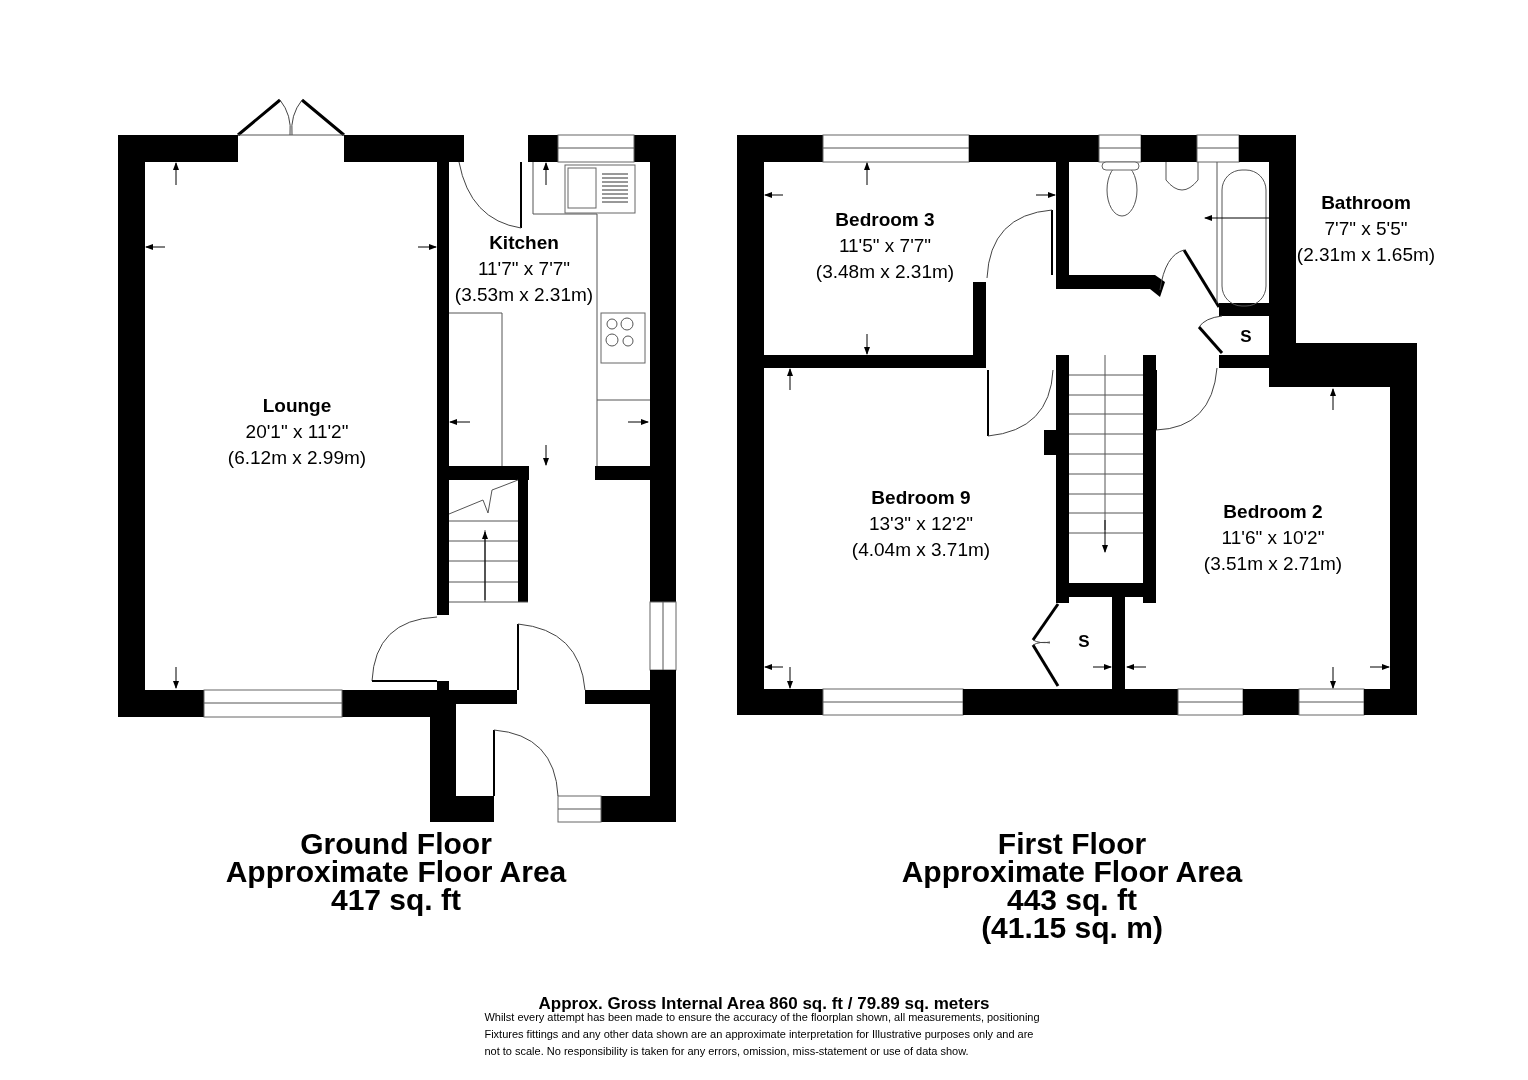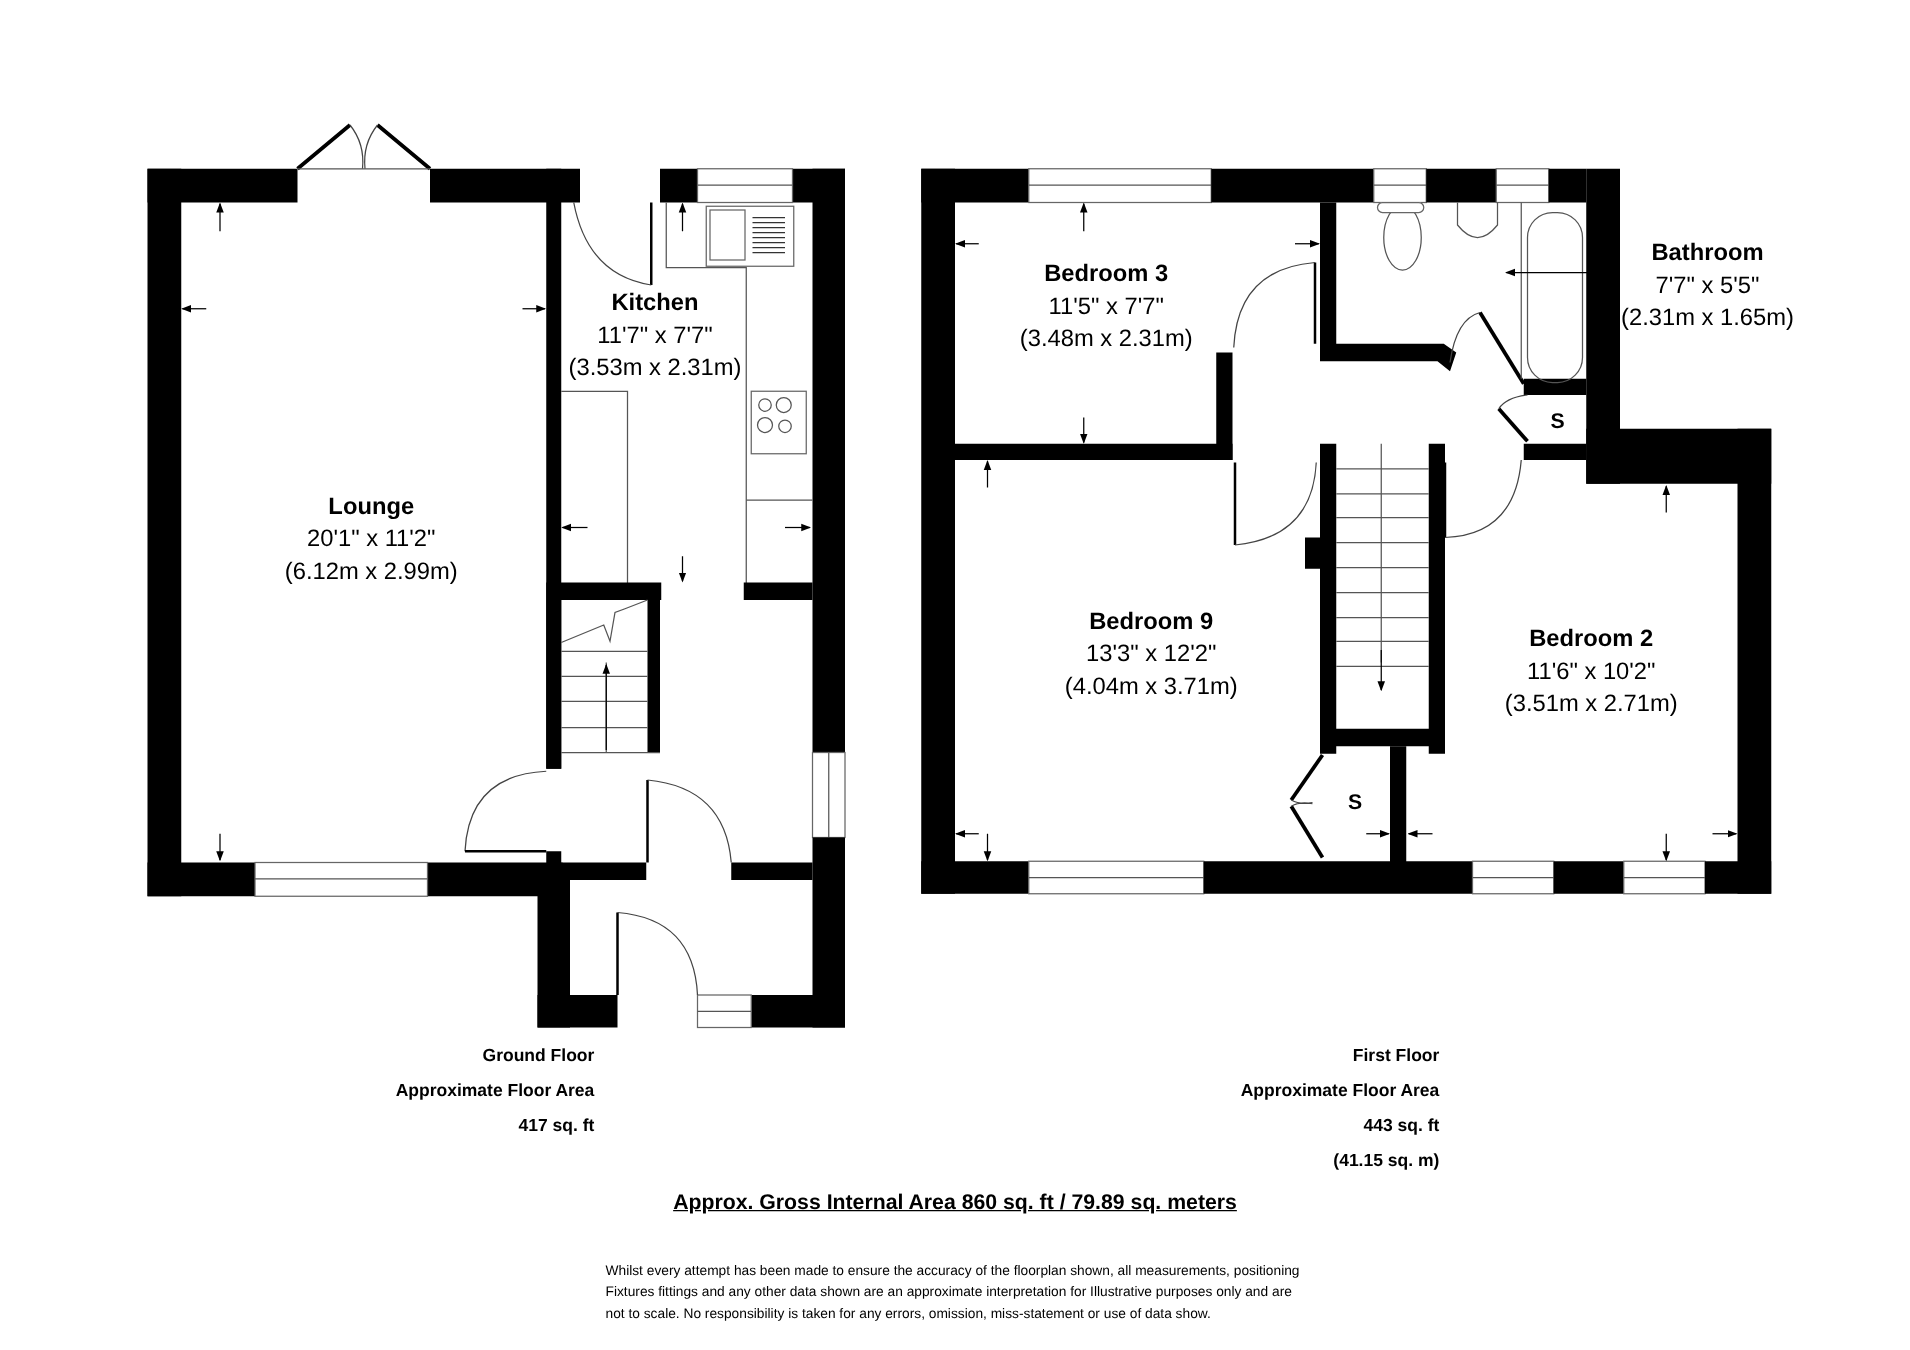--- a/index.html
+++ b/index.html
@@ -7,22 +7,22 @@
     svg { position: absolute; left: 0; top: 0; }
     .wall { fill: #000000; }
     .thin { stroke: #555; stroke-width: 1; fill: none; }
     .thinw { stroke: #666; stroke-width: 1; fill: #fff; }
     .swing { stroke: #444; stroke-width: 1; fill: none; }
     .leaf { stroke: #000; stroke-width: 3; fill: none; }
     .leafthin { stroke: #000; stroke-width: 2; fill: none; }
     .arrow { stroke: #000; stroke-width: 1; }
     .lbl { position: absolute; text-align: center; color: #000; line-height: 26px; font-size: 19px; white-space: nowrap; transform: translateX(-50%); }
     .lbl .name { font-weight: bold; }
-    .floor-lbl { position: absolute; text-align: right; font-weight: bold; font-size: 14px; line-height: 28px; transform: translateX(-50%); white-space: nowrap; }
-    .gross { position: absolute; left: 764px; top: 952px; transform: translateX(-50%); font-weight: bold; font-size: 17px; white-space: nowrap; text-decoration: underline; }
+    .floor-lbl { position: absolute; text-align: center; font-weight: bold; font-size: 30px; line-height: 28px; transform: translateX(-50%); white-space: nowrap; }
+    .gross { position: absolute; left: 764px; top: 994px; transform: translateX(-50%); font-weight: bold; font-size: 17px; white-space: nowrap; }
     .disclaimer { position: absolute; left: 762px; top: 975px; transform: translateX(-50%); font-size: 11px; line-height: 17px; text-align: left; white-space: nowrap; margin-top: 34px; }
     .s-lbl { position: absolute; font-weight: bold; font-size: 17px; transform: translateX(-50%); }
   </style>
 </head>
 <body>
 
 <svg width="1528" height="1080" viewBox="0 0 1528 1080">
   <defs>
     <marker id="ah" markerWidth="8" markerHeight="8" refX="7" refY="4" orient="auto">
       <path d="M0,1 L8,4 L0,7 Z" fill="#000"></path>

